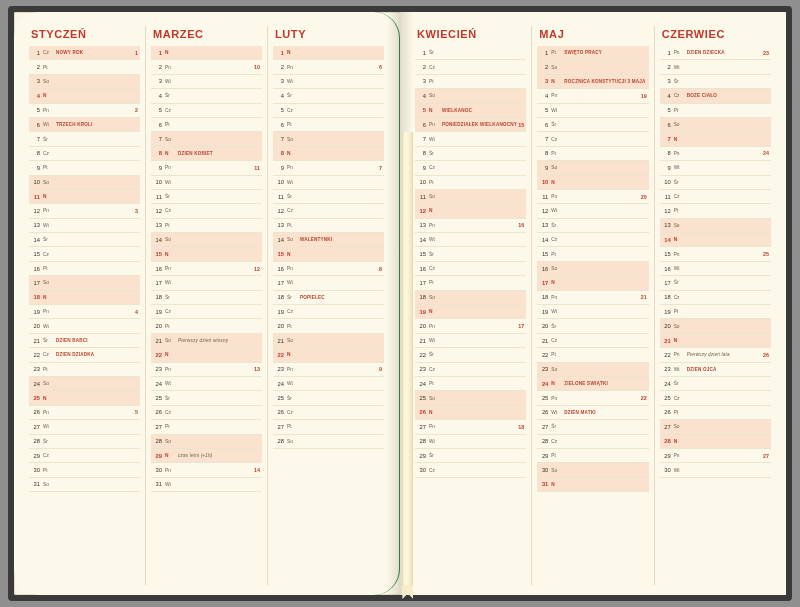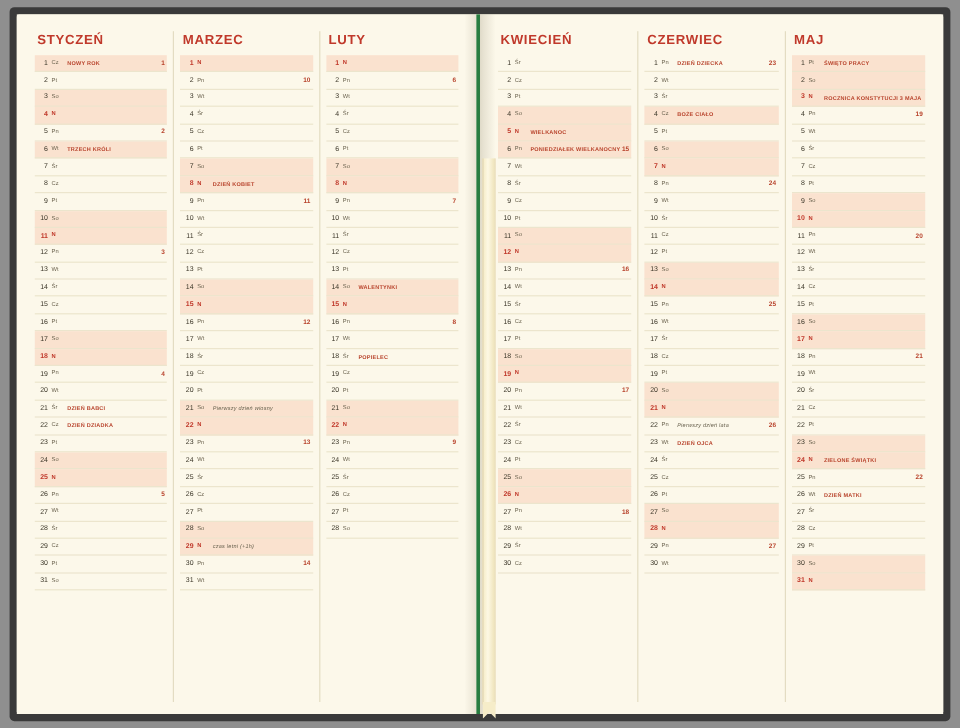--- a/index.html
+++ b/index.html
@@ -26,21 +26,21 @@
     box-shadow:inset 0 0 0 1px #e4ddc4;
   }
   .page{
     flex:1 1 50%;
     position:relative;
     padding:14px 10px 10px 10px;
     box-sizing:border-box;
     display:flex;
     background:#fcf8ea;
   }
-  .page.left{border-right:3px solid #15803d;}
+  .page.left{border-right:1px solid #15803d;border-radius:26px;}
   .page.right{}
   
   .gutter{
     position:absolute;left:50%;top:0;bottom:0;width:26px;margin-left:-13px;
     background:linear-gradient(to right,rgba(120,110,80,0) 0%,rgba(120,110,80,0.16) 40%,rgba(120,110,80,0.22) 50%,rgba(120,110,80,0.16) 60%,rgba(120,110,80,0) 100%);
     pointer-events:none;
   }
   
   .ribbon{
     position:absolute;left:50.3%;top:120px;width:9px;height:455px;
@@ -840,390 +840,390 @@
             </li>
             <li class="day">
               <span class="num">30</span>
               <span class="dow">Cz</span>
               <span class="note"></span>
               <span class="wk"></span>
             </li>
           </ul>
         </div>
         <div class="month">
-          <div class="month-title">CZERWIEC</div>
+          <div class="month-title">MAJ</div>
           <ul class="days">
-            <li class="day">
+            <li class="day shade">
               <span class="num">1</span>
-              <span class="dow">Pn</span>
-              <span class="note">DZIEŃ DZIECKA</span>
-              <span class="wk">23</span>
-            </li>
-            <li class="day">
+              <span class="dow">Pt</span>
+              <span class="note">ŚWIĘTO PRACY</span>
+              <span class="wk"></span>
+            </li>
+            <li class="day shade">
               <span class="num">2</span>
-              <span class="dow">Wt</span>
-              <span class="note"></span>
-              <span class="wk"></span>
-            </li>
-            <li class="day">
+              <span class="dow">So</span>
+              <span class="note"></span>
+              <span class="wk"></span>
+            </li>
+            <li class="day shade sun">
               <span class="num">3</span>
-              <span class="dow">Śr</span>
-              <span class="note"></span>
-              <span class="wk"></span>
-            </li>
-            <li class="day shade">
+              <span class="dow">N</span>
+              <span class="note">ROCZNICA KONSTYTUCJI 3 MAJA</span>
+              <span class="wk"></span>
+            </li>
+            <li class="day">
               <span class="num">4</span>
-              <span class="dow">Cz</span>
-              <span class="note">BOŻE CIAŁO</span>
-              <span class="wk"></span>
+              <span class="dow">Pn</span>
+              <span class="note"></span>
+              <span class="wk">19</span>
             </li>
             <li class="day">
               <span class="num">5</span>
-              <span class="dow">Pt</span>
-              <span class="note"></span>
-              <span class="wk"></span>
-            </li>
-            <li class="day shade">
+              <span class="dow">Wt</span>
+              <span class="note"></span>
+              <span class="wk"></span>
+            </li>
+            <li class="day">
               <span class="num">6</span>
-              <span class="dow">So</span>
-              <span class="note"></span>
-              <span class="wk"></span>
-            </li>
-            <li class="day shade sun">
+              <span class="dow">Śr</span>
+              <span class="note"></span>
+              <span class="wk"></span>
+            </li>
+            <li class="day">
               <span class="num">7</span>
-              <span class="dow">N</span>
+              <span class="dow">Cz</span>
               <span class="note"></span>
               <span class="wk"></span>
             </li>
             <li class="day">
               <span class="num">8</span>
-              <span class="dow">Pn</span>
-              <span class="note"></span>
-              <span class="wk">24</span>
-            </li>
-            <li class="day">
+              <span class="dow">Pt</span>
+              <span class="note"></span>
+              <span class="wk"></span>
+            </li>
+            <li class="day shade">
               <span class="num">9</span>
-              <span class="dow">Wt</span>
-              <span class="note"></span>
-              <span class="wk"></span>
-            </li>
-            <li class="day">
+              <span class="dow">So</span>
+              <span class="note"></span>
+              <span class="wk"></span>
+            </li>
+            <li class="day shade sun">
               <span class="num">10</span>
-              <span class="dow">Śr</span>
+              <span class="dow">N</span>
               <span class="note"></span>
               <span class="wk"></span>
             </li>
             <li class="day">
               <span class="num">11</span>
-              <span class="dow">Cz</span>
-              <span class="note"></span>
-              <span class="wk"></span>
+              <span class="dow">Pn</span>
+              <span class="note"></span>
+              <span class="wk">20</span>
             </li>
             <li class="day">
               <span class="num">12</span>
-              <span class="dow">Pt</span>
-              <span class="note"></span>
-              <span class="wk"></span>
-            </li>
-            <li class="day shade">
+              <span class="dow">Wt</span>
+              <span class="note"></span>
+              <span class="wk"></span>
+            </li>
+            <li class="day">
               <span class="num">13</span>
-              <span class="dow">So</span>
-              <span class="note"></span>
-              <span class="wk"></span>
-            </li>
-            <li class="day shade sun">
+              <span class="dow">Śr</span>
+              <span class="note"></span>
+              <span class="wk"></span>
+            </li>
+            <li class="day">
               <span class="num">14</span>
-              <span class="dow">N</span>
+              <span class="dow">Cz</span>
               <span class="note"></span>
               <span class="wk"></span>
             </li>
             <li class="day">
               <span class="num">15</span>
-              <span class="dow">Pn</span>
-              <span class="note"></span>
-              <span class="wk">25</span>
-            </li>
-            <li class="day">
+              <span class="dow">Pt</span>
+              <span class="note"></span>
+              <span class="wk"></span>
+            </li>
+            <li class="day shade">
               <span class="num">16</span>
-              <span class="dow">Wt</span>
-              <span class="note"></span>
-              <span class="wk"></span>
-            </li>
-            <li class="day">
+              <span class="dow">So</span>
+              <span class="note"></span>
+              <span class="wk"></span>
+            </li>
+            <li class="day shade sun">
               <span class="num">17</span>
-              <span class="dow">Śr</span>
+              <span class="dow">N</span>
               <span class="note"></span>
               <span class="wk"></span>
             </li>
             <li class="day">
               <span class="num">18</span>
-              <span class="dow">Cz</span>
-              <span class="note"></span>
-              <span class="wk"></span>
+              <span class="dow">Pn</span>
+              <span class="note"></span>
+              <span class="wk">21</span>
             </li>
             <li class="day">
               <span class="num">19</span>
-              <span class="dow">Pt</span>
-              <span class="note"></span>
-              <span class="wk"></span>
-            </li>
-            <li class="day shade">
+              <span class="dow">Wt</span>
+              <span class="note"></span>
+              <span class="wk"></span>
+            </li>
+            <li class="day">
               <span class="num">20</span>
-              <span class="dow">So</span>
-              <span class="note"></span>
-              <span class="wk"></span>
-            </li>
-            <li class="day shade sun">
+              <span class="dow">Śr</span>
+              <span class="note"></span>
+              <span class="wk"></span>
+            </li>
+            <li class="day">
               <span class="num">21</span>
-              <span class="dow">N</span>
+              <span class="dow">Cz</span>
               <span class="note"></span>
               <span class="wk"></span>
             </li>
             <li class="day">
               <span class="num">22</span>
-              <span class="dow">Pn</span>
-              <span class="note italic">Pierwszy dzień lata</span>
-              <span class="wk">26</span>
-            </li>
-            <li class="day">
+              <span class="dow">Pt</span>
+              <span class="note"></span>
+              <span class="wk"></span>
+            </li>
+            <li class="day shade">
               <span class="num">23</span>
-              <span class="dow">Wt</span>
-              <span class="note">DZIEŃ OJCA</span>
-              <span class="wk"></span>
-            </li>
-            <li class="day">
+              <span class="dow">So</span>
+              <span class="note"></span>
+              <span class="wk"></span>
+            </li>
+            <li class="day shade sun">
               <span class="num">24</span>
-              <span class="dow">Śr</span>
-              <span class="note"></span>
+              <span class="dow">N</span>
+              <span class="note">ZIELONE ŚWIĄTKI</span>
               <span class="wk"></span>
             </li>
             <li class="day">
               <span class="num">25</span>
-              <span class="dow">Cz</span>
-              <span class="note"></span>
-              <span class="wk"></span>
+              <span class="dow">Pn</span>
+              <span class="note"></span>
+              <span class="wk">22</span>
             </li>
             <li class="day">
               <span class="num">26</span>
-              <span class="dow">Pt</span>
-              <span class="note"></span>
-              <span class="wk"></span>
-            </li>
-            <li class="day shade">
+              <span class="dow">Wt</span>
+              <span class="note">DZIEŃ MATKI</span>
+              <span class="wk"></span>
+            </li>
+            <li class="day">
               <span class="num">27</span>
-              <span class="dow">So</span>
-              <span class="note"></span>
-              <span class="wk"></span>
-            </li>
-            <li class="day shade sun">
+              <span class="dow">Śr</span>
+              <span class="note"></span>
+              <span class="wk"></span>
+            </li>
+            <li class="day">
               <span class="num">28</span>
-              <span class="dow">N</span>
+              <span class="dow">Cz</span>
               <span class="note"></span>
               <span class="wk"></span>
             </li>
             <li class="day">
               <span class="num">29</span>
-              <span class="dow">Pn</span>
-              <span class="note"></span>
-              <span class="wk">27</span>
-            </li>
-            <li class="day">
+              <span class="dow">Pt</span>
+              <span class="note"></span>
+              <span class="wk"></span>
+            </li>
+            <li class="day shade">
               <span class="num">30</span>
-              <span class="dow">Wt</span>
+              <span class="dow">So</span>
+              <span class="note"></span>
+              <span class="wk"></span>
+            </li>
+            <li class="day shade sun">
+              <span class="num">31</span>
+              <span class="dow">N</span>
               <span class="note"></span>
               <span class="wk"></span>
             </li>
           </ul>
         </div>
         <div class="month">
-          <div class="month-title">MAJ</div>
+          <div class="month-title">CZERWIEC</div>
           <ul class="days">
-            <li class="day shade">
+            <li class="day">
               <span class="num">1</span>
-              <span class="dow">Pt</span>
-              <span class="note">ŚWIĘTO PRACY</span>
-              <span class="wk"></span>
-            </li>
-            <li class="day shade">
+              <span class="dow">Pn</span>
+              <span class="note">DZIEŃ DZIECKA</span>
+              <span class="wk">23</span>
+            </li>
+            <li class="day">
               <span class="num">2</span>
-              <span class="dow">So</span>
-              <span class="note"></span>
-              <span class="wk"></span>
-            </li>
-            <li class="day shade sun">
+              <span class="dow">Wt</span>
+              <span class="note"></span>
+              <span class="wk"></span>
+            </li>
+            <li class="day">
               <span class="num">3</span>
-              <span class="dow">N</span>
-              <span class="note">ROCZNICA KONSTYTUCJI 3 MAJA</span>
-              <span class="wk"></span>
-            </li>
-            <li class="day">
+              <span class="dow">Śr</span>
+              <span class="note"></span>
+              <span class="wk"></span>
+            </li>
+            <li class="day shade">
               <span class="num">4</span>
-              <span class="dow">Pn</span>
-              <span class="note"></span>
-              <span class="wk">19</span>
+              <span class="dow">Cz</span>
+              <span class="note">BOŻE CIAŁO</span>
+              <span class="wk"></span>
             </li>
             <li class="day">
               <span class="num">5</span>
-              <span class="dow">Wt</span>
-              <span class="note"></span>
-              <span class="wk"></span>
-            </li>
-            <li class="day">
+              <span class="dow">Pt</span>
+              <span class="note"></span>
+              <span class="wk"></span>
+            </li>
+            <li class="day shade">
               <span class="num">6</span>
-              <span class="dow">Śr</span>
-              <span class="note"></span>
-              <span class="wk"></span>
-            </li>
-            <li class="day">
+              <span class="dow">So</span>
+              <span class="note"></span>
+              <span class="wk"></span>
+            </li>
+            <li class="day shade sun">
               <span class="num">7</span>
-              <span class="dow">Cz</span>
+              <span class="dow">N</span>
               <span class="note"></span>
               <span class="wk"></span>
             </li>
             <li class="day">
               <span class="num">8</span>
-              <span class="dow">Pt</span>
-              <span class="note"></span>
-              <span class="wk"></span>
-            </li>
-            <li class="day shade">
+              <span class="dow">Pn</span>
+              <span class="note"></span>
+              <span class="wk">24</span>
+            </li>
+            <li class="day">
               <span class="num">9</span>
-              <span class="dow">So</span>
-              <span class="note"></span>
-              <span class="wk"></span>
-            </li>
-            <li class="day shade sun">
+              <span class="dow">Wt</span>
+              <span class="note"></span>
+              <span class="wk"></span>
+            </li>
+            <li class="day">
               <span class="num">10</span>
-              <span class="dow">N</span>
+              <span class="dow">Śr</span>
               <span class="note"></span>
               <span class="wk"></span>
             </li>
             <li class="day">
               <span class="num">11</span>
-              <span class="dow">Pn</span>
-              <span class="note"></span>
-              <span class="wk">20</span>
+              <span class="dow">Cz</span>
+              <span class="note"></span>
+              <span class="wk"></span>
             </li>
             <li class="day">
               <span class="num">12</span>
-              <span class="dow">Wt</span>
-              <span class="note"></span>
-              <span class="wk"></span>
-            </li>
-            <li class="day">
+              <span class="dow">Pt</span>
+              <span class="note"></span>
+              <span class="wk"></span>
+            </li>
+            <li class="day shade">
               <span class="num">13</span>
-              <span class="dow">Śr</span>
-              <span class="note"></span>
-              <span class="wk"></span>
-            </li>
-            <li class="day">
+              <span class="dow">So</span>
+              <span class="note"></span>
+              <span class="wk"></span>
+            </li>
+            <li class="day shade sun">
               <span class="num">14</span>
-              <span class="dow">Cz</span>
+              <span class="dow">N</span>
               <span class="note"></span>
               <span class="wk"></span>
             </li>
             <li class="day">
               <span class="num">15</span>
-              <span class="dow">Pt</span>
-              <span class="note"></span>
-              <span class="wk"></span>
-            </li>
-            <li class="day shade">
+              <span class="dow">Pn</span>
+              <span class="note"></span>
+              <span class="wk">25</span>
+            </li>
+            <li class="day">
               <span class="num">16</span>
-              <span class="dow">So</span>
-              <span class="note"></span>
-              <span class="wk"></span>
-            </li>
-            <li class="day shade sun">
+              <span class="dow">Wt</span>
+              <span class="note"></span>
+              <span class="wk"></span>
+            </li>
+            <li class="day">
               <span class="num">17</span>
-              <span class="dow">N</span>
+              <span class="dow">Śr</span>
               <span class="note"></span>
               <span class="wk"></span>
             </li>
             <li class="day">
               <span class="num">18</span>
-              <span class="dow">Pn</span>
-              <span class="note"></span>
-              <span class="wk">21</span>
+              <span class="dow">Cz</span>
+              <span class="note"></span>
+              <span class="wk"></span>
             </li>
             <li class="day">
               <span class="num">19</span>
-              <span class="dow">Wt</span>
-              <span class="note"></span>
-              <span class="wk"></span>
-            </li>
-            <li class="day">
+              <span class="dow">Pt</span>
+              <span class="note"></span>
+              <span class="wk"></span>
+            </li>
+            <li class="day shade">
               <span class="num">20</span>
-              <span class="dow">Śr</span>
-              <span class="note"></span>
-              <span class="wk"></span>
-            </li>
-            <li class="day">
+              <span class="dow">So</span>
+              <span class="note"></span>
+              <span class="wk"></span>
+            </li>
+            <li class="day shade sun">
               <span class="num">21</span>
-              <span class="dow">Cz</span>
+              <span class="dow">N</span>
               <span class="note"></span>
               <span class="wk"></span>
             </li>
             <li class="day">
               <span class="num">22</span>
-              <span class="dow">Pt</span>
-              <span class="note"></span>
-              <span class="wk"></span>
-            </li>
-            <li class="day shade">
+              <span class="dow">Pn</span>
+              <span class="note italic">Pierwszy dzień lata</span>
+              <span class="wk">26</span>
+            </li>
+            <li class="day">
               <span class="num">23</span>
-              <span class="dow">So</span>
-              <span class="note"></span>
-              <span class="wk"></span>
-            </li>
-            <li class="day shade sun">
+              <span class="dow">Wt</span>
+              <span class="note">DZIEŃ OJCA</span>
+              <span class="wk"></span>
+            </li>
+            <li class="day">
               <span class="num">24</span>
-              <span class="dow">N</span>
-              <span class="note">ZIELONE ŚWIĄTKI</span>
+              <span class="dow">Śr</span>
+              <span class="note"></span>
               <span class="wk"></span>
             </li>
             <li class="day">
               <span class="num">25</span>
-              <span class="dow">Pn</span>
-              <span class="note"></span>
-              <span class="wk">22</span>
+              <span class="dow">Cz</span>
+              <span class="note"></span>
+              <span class="wk"></span>
             </li>
             <li class="day">
               <span class="num">26</span>
-              <span class="dow">Wt</span>
-              <span class="note">DZIEŃ MATKI</span>
-              <span class="wk"></span>
-            </li>
-            <li class="day">
+              <span class="dow">Pt</span>
+              <span class="note"></span>
+              <span class="wk"></span>
+            </li>
+            <li class="day shade">
               <span class="num">27</span>
-              <span class="dow">Śr</span>
-              <span class="note"></span>
-              <span class="wk"></span>
-            </li>
-            <li class="day">
+              <span class="dow">So</span>
+              <span class="note"></span>
+              <span class="wk"></span>
+            </li>
+            <li class="day shade sun">
               <span class="num">28</span>
-              <span class="dow">Cz</span>
+              <span class="dow">N</span>
               <span class="note"></span>
               <span class="wk"></span>
             </li>
             <li class="day">
               <span class="num">29</span>
-              <span class="dow">Pt</span>
-              <span class="note"></span>
-              <span class="wk"></span>
-            </li>
-            <li class="day shade">
+              <span class="dow">Pn</span>
+              <span class="note"></span>
+              <span class="wk">27</span>
+            </li>
+            <li class="day">
               <span class="num">30</span>
-              <span class="dow">So</span>
-              <span class="note"></span>
-              <span class="wk"></span>
-            </li>
-            <li class="day shade sun">
-              <span class="num">31</span>
-              <span class="dow">N</span>
+              <span class="dow">Wt</span>
               <span class="note"></span>
               <span class="wk"></span>
             </li>
           </ul>
         </div>
       </div>
     <div class="gutter"></div>
     <div class="ribbon"></div>
   </div>
 </div>

